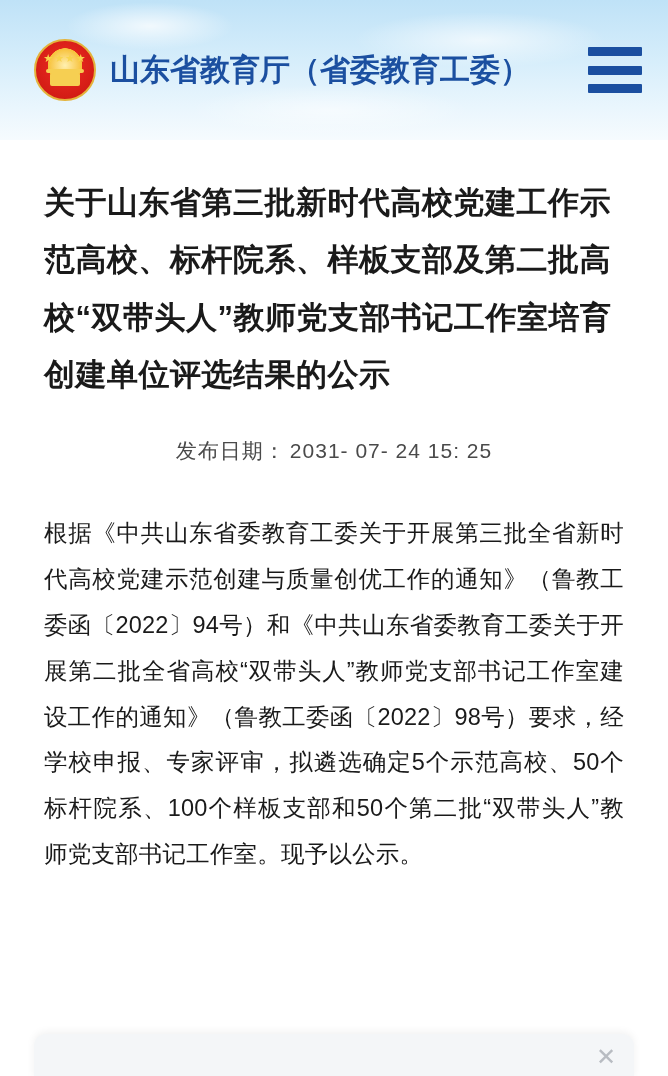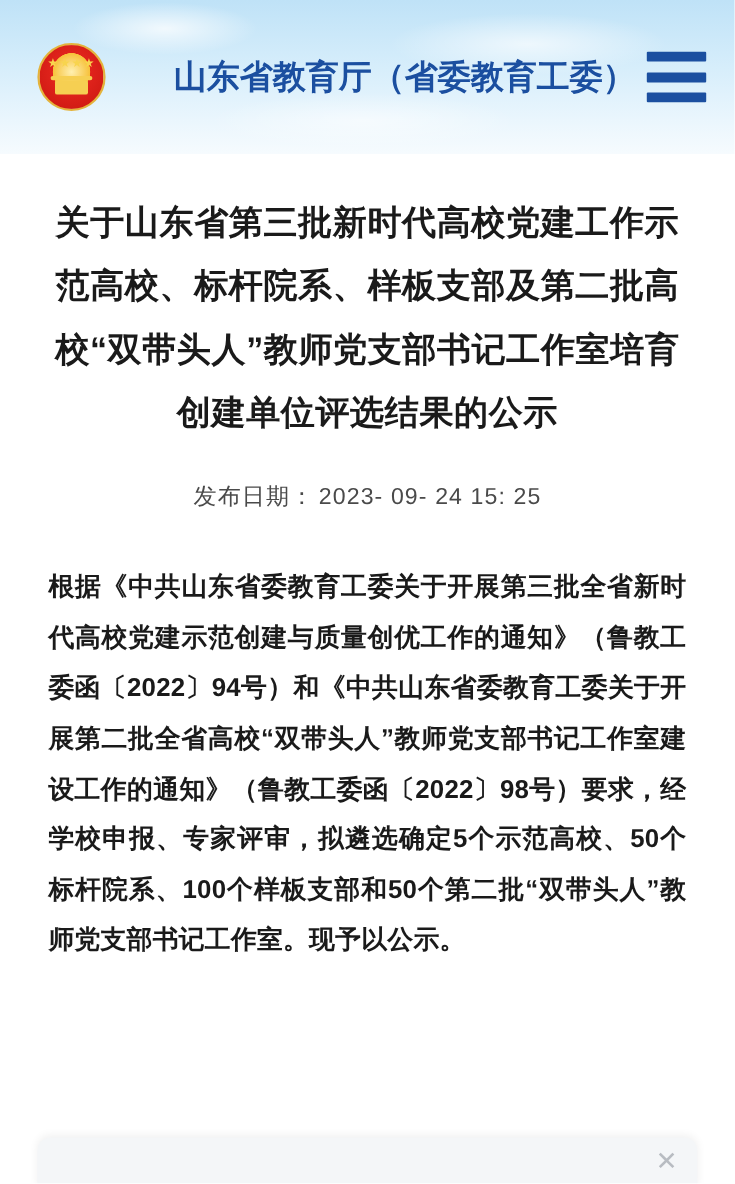--- a/index.html
+++ b/index.html
@@ -80,21 +80,20 @@
     white-space: nowrap;
   }
   .site-title {
     position: relative;
     font-size: 30px;
     font-weight: bold;
     color: #1b4fa0;
     letter-spacing: 0px;
     white-space: nowrap;
     flex: 1 1 auto;
-    margin-left: 48px;
   }
   .menu-btn {
     position: relative;
     width: 54px;
     height: 46px;
     display: flex;
     flex-direction: column;
     justify-content: space-between;
     flex: 0 0 auto;
     cursor: pointer;
@@ -109,41 +108,39 @@
 
   
   .article {
     padding: 34px 44px 0 44px;
   }
   .article-title {
     font-size: 31px;
     font-weight: bold;
     color: #1a1a1a;
     line-height: 1.85;
-    text-align: center;
     letter-spacing: 0.5px;
   }
   .publish-line {
     margin-top: 34px;
     text-align: center;
     font-size: 21px;
     color: #4a4a4a;
     letter-spacing: 1px;
   }
   .publish-label { margin-right: 4px; }
 
   .divider-space { height: 46px; }
 
   .body-text {
     font-size: 23.5px;
     line-height: 1.95;
     color: #1a1a1a;
     text-align: justify;
     letter-spacing: 0.2px;
-    font-weight: bold;
   }
 
   
   .bottom-card {
     position: absolute;
     left: 34px;
     right: 34px;
     bottom: -4px;
     height: 46px;
     background: #f4f6f8;
@@ -181,21 +178,21 @@
       <span></span>
       <span></span>
       <span></span>
     </div>
   </div>
 
   <div class="article">
     <h1 class="article-title">关于山东省第三批新时代高校党建工作示范高校、标杆院系、样板支部及第二批高校“双带头人”教师党支部书记工作室培育创建单位评选结果的公示</h1>
 
     <div class="publish-line">
-      <span class="publish-label">发布日期：</span><span>2023- 09- 24 15: 25</span>
+      <span class="publish-label">发布日期：</span><span>2031- 07- 24 15: 25</span>
     </div>
 
     <div class="divider-space"></div>
 
     <div class="body-text">根据《中共山东省委教育工委关于开展第三批全省新时代高校党建示范创建与质量创优工作的通知》（鲁教工委函〔2022〕94号）和《中共山东省委教育工委关于开展第二批全省高校“双带头人”教师党支部书记工作室建设工作的通知》（鲁教工委函〔2022〕98号）要求，经学校申报、专家评审，拟遴选确定5个示范高校、50个标杆院系、100个样板支部和50个第二批“双带头人”教师党支部书记工作室。现予以公示。</div>
   </div>
 
   <div class="bottom-card">
     <span class="close-x">✕</span>
   </div>

